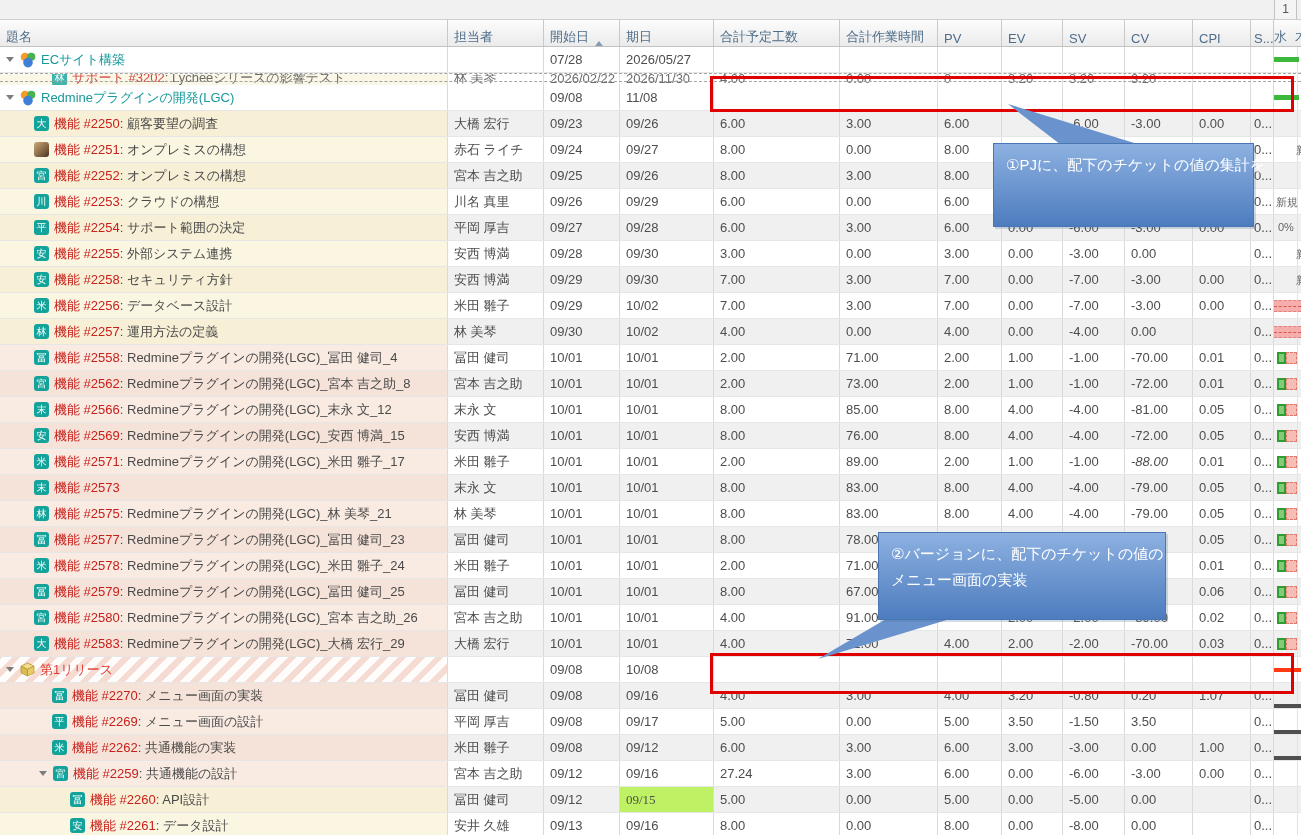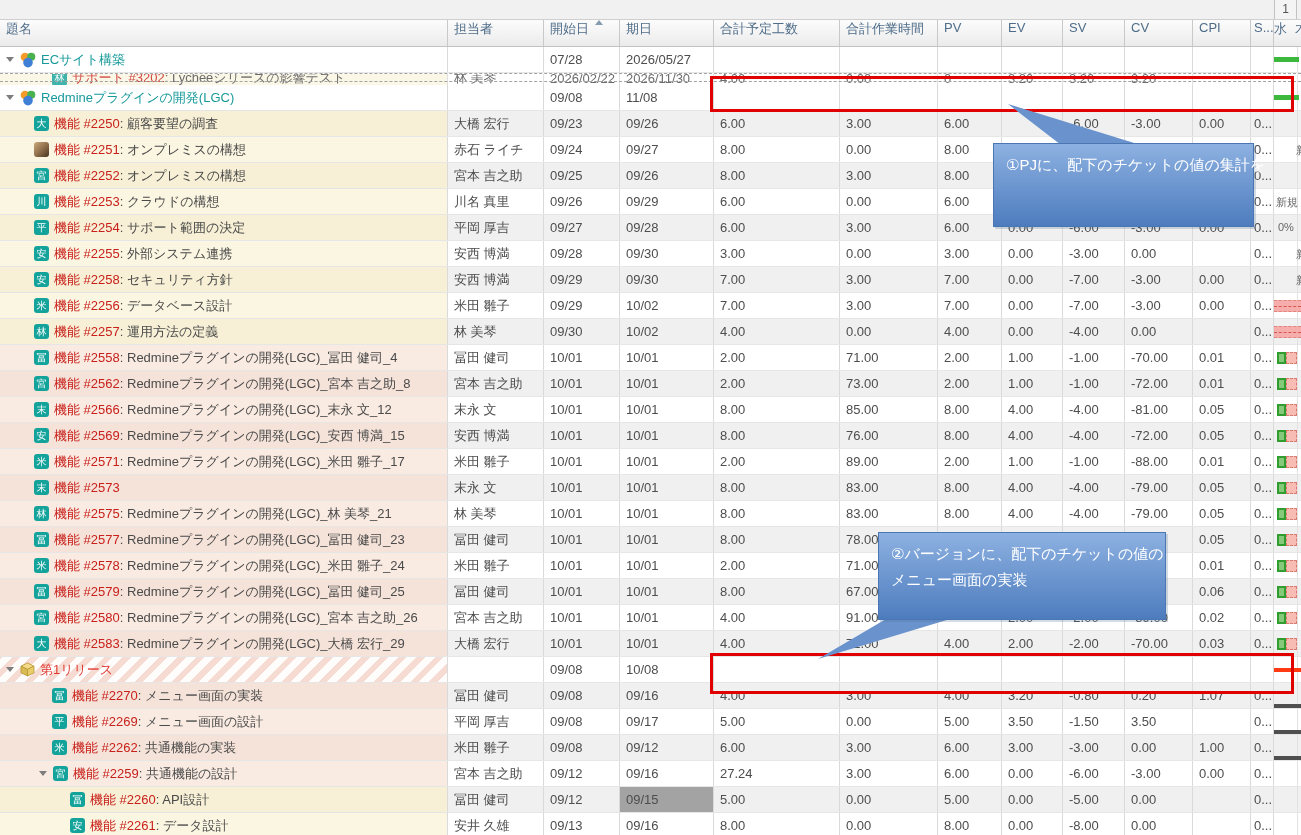--- a/index.html
+++ b/index.html
@@ -6,21 +6,21 @@
 html,body{background:#fff}
 body{font-family:"Liberation Sans","DejaVu Sans",sans-serif}
 #app{position:relative;width:1301px;height:835px;background:#fff;overflow:hidden;font-size:13px;color:#4d4d4d}
 
 
 .topstrip{position:absolute;left:0;top:0;width:100%;height:20px;background:#f1f1f1;border-bottom:1px solid #cfcfcf}
 .daycell{position:absolute;left:1274px;top:0;width:23px;height:19px;border-left:1px solid #c2c2c2;border-right:1px solid #c2c2c2;text-align:center;font-size:12px;color:#555;line-height:19px;background:#f4f4f4}
 
 
 .hdr{position:absolute;left:0;top:20px;width:100%;height:27px;display:flex;background:linear-gradient(#fcfcfc,#ebebeb);border-bottom:1px solid #c2c2c2;color:#4f6d89}
-.hcell{display:flex;align-items:flex-start;padding-left:6px;border-right:1px solid #c9c9c9;height:100%;overflow:hidden;white-space:nowrap;flex:none}
+.hcell{display:flex;align-items:flex-end;padding-left:6px;border-right:1px solid #c9c9c9;height:100%;overflow:hidden;white-space:nowrap;flex:none}
 .sortarrow{width:0;height:0;border-left:4px solid transparent;border-right:4px solid transparent;border-bottom:5px solid #879cb1;margin-left:6px}
 
 
 .c-title{width:448px}.c-assignee{width:96px}.c-start{width:76px}.c-due{width:94px}
 .c-est{width:126px}.c-spent{width:98px}.c-pv{width:64px}.c-ev{width:61px}
 .c-sv{width:62px}.c-cv{width:68px}.c-cpi{width:58px}.c-s{width:23px}
 .c-gantt{width:27px;padding:0!important;position:relative;border-right:none!important;overflow:hidden}
 
 
 .rows{position:absolute;left:0;top:47px;width:100%}
@@ -900,21 +900,21 @@
         </div>
         <div class="cell c-pv" style="background: rgb(255, 255, 255);">
           <span>2.00</span>
         </div>
         <div class="cell c-ev" style="background: rgb(255, 255, 255);">
           <span>1.00</span>
         </div>
         <div class="cell c-sv" style="background: rgb(255, 255, 255);">
           <span>-1.00</span>
         </div>
-        <div class="cell c-cv" style="background: rgb(255, 255, 255);">
+        <div class="cell c-cv" style="background: rgb(255, 255, 255); font-style: italic;">
           <span>-88.00</span>
         </div>
         <div class="cell c-cpi" style="background: rgb(255, 255, 255);">
           <span>0.01</span>
         </div>
         <div class="cell c-s" style="background: rgb(255, 255, 255);">
           <span>0...</span>
         </div>
         <div class="cell c-gantt" style="background: rgb(255, 255, 255);">
           <span class="dayline"></span>
@@ -1496,21 +1496,21 @@
           <span class="av">冨</span>
           <span class="link">機能 #2260</span>
           <span class="rest">: API設計</span>
         </div>
         <div class="cell c-assignee" style="background: rgb(240, 240, 240);">
           <span>冨田 健司</span>
         </div>
         <div class="cell c-start" style="background: rgb(240, 240, 240);">
           <span>09/12</span>
         </div>
-        <div class="cell c-due" style="background: #a3a3a3;">
+        <div class="cell c-due" style="background: #bef264; font-family: Liberation Serif, serif;">
           <span>09/15</span>
         </div>
         <div class="cell c-est" style="background: rgb(240, 240, 240);">
           <span>5.00</span>
         </div>
         <div class="cell c-spent" style="background: rgb(240, 240, 240);">
           <span>0.00</span>
         </div>
         <div class="cell c-pv" style="background: rgb(240, 240, 240);">
           <span>5.00</span>

